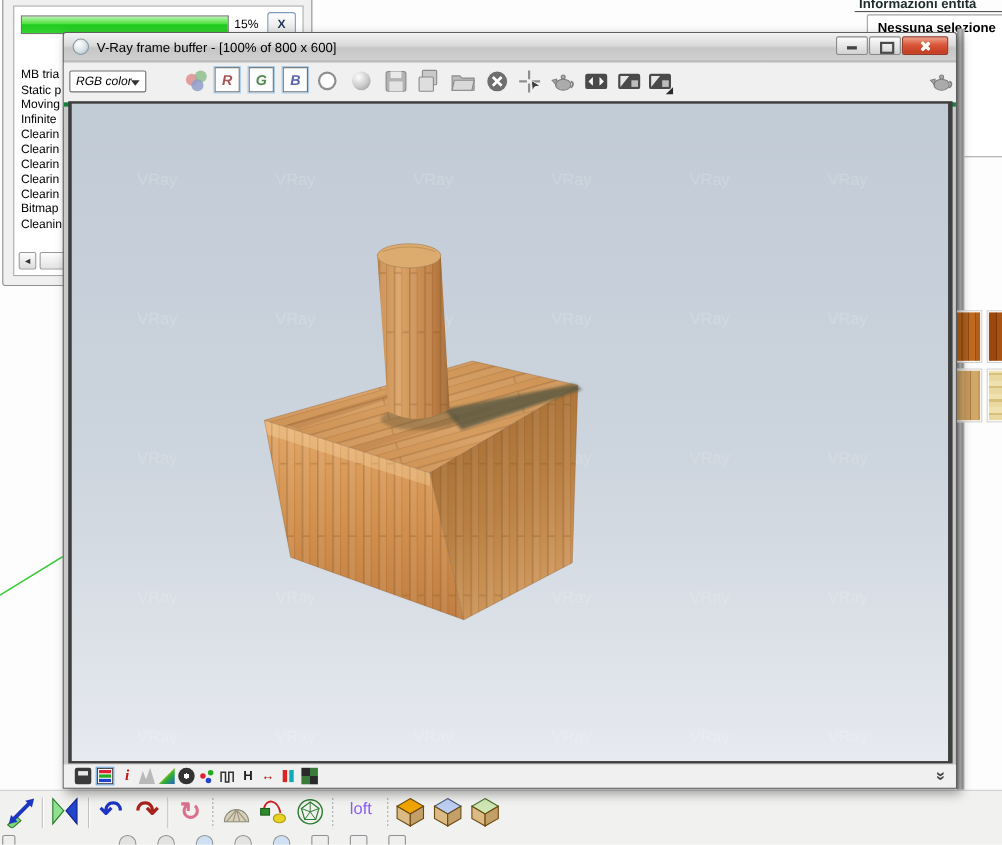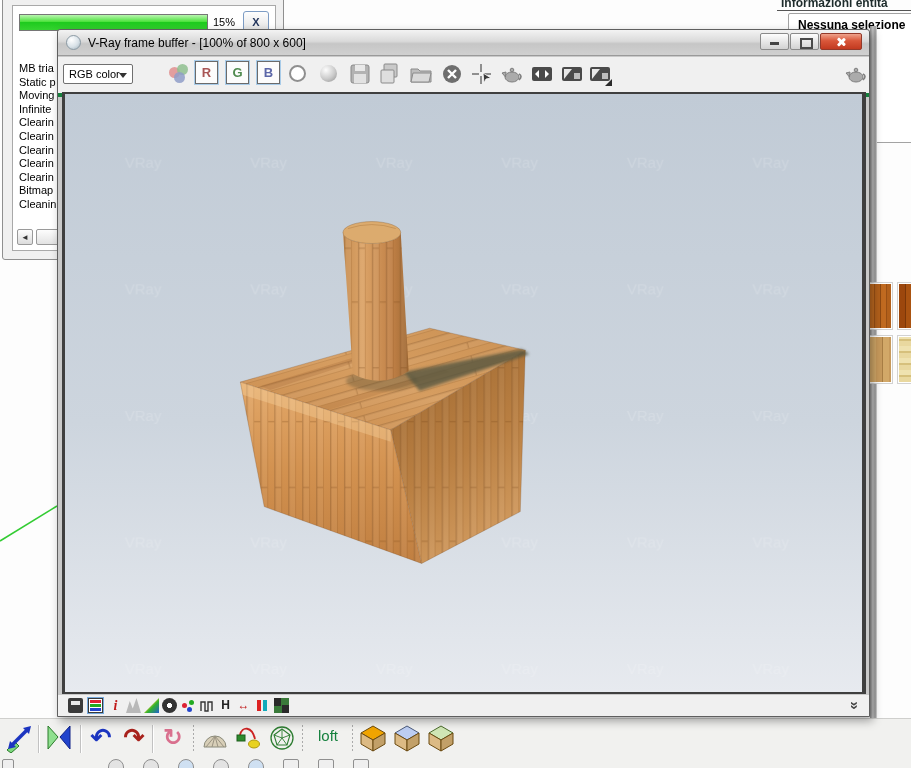--- a/index.html
+++ b/index.html
@@ -70,21 +70,21 @@
   .bottom-strip { left:0; top:718px; width:911px; height:50px; background:#f1f1ef;
     border-top:1px solid #cfcfcd; z-index:3; overflow:hidden; }
   .bt-icon { position:absolute; top:4px; width:30px; height:30px; }
   .bt-sep { position:absolute; top:6px; width:1px; height:28px; background:#c2c2c2;
     box-shadow:1px 0 0 #fff; }
   .bt-dsep { position:absolute; top:6px; width:1px; height:28px;
     background:repeating-linear-gradient(#aaa 0 2px, transparent 2px 4px); }
   .glyph-undo { font-size:25px; font-weight:bold; color:#1c35c0; line-height:28px; text-align:center; }
   .glyph-redo { font-size:25px; font-weight:bold; color:#a8221c; line-height:28px; text-align:center; }
   .glyph-rot  { font-size:23px; font-weight:bold; color:#d9708e; line-height:29px; text-align:center; }
-  .loft-btn { position:absolute; top:8px; width:42px; font-size:15px; color:#15803d;
+  .loft-btn { position:absolute; top:8px; width:42px; font-size:15px; color:#8b5cf6;
     text-align:center; }
   .mini-row-item { position:absolute; top:40px; width:16px; height:14px;
     border:1px solid #8f8f8f; background:#e3e3e3; border-radius:8px 8px 0 0; }
   .mini-row-sq { border-radius:2px 2px 0 0; background:#efefef; }
   .site-mark { position:absolute; left:688px; top:17px; font-size:17px; color:#9a9a9a; }
 
   
   .vfb { left:57px; top:29px; width:813px; height:688px; z-index:10;
     background:#c9c9c9; border:1px solid #5f5f5f; border-radius:3px 3px 0 0;
     box-shadow:3px 4px 10px rgba(0,0,0,0.35); }
@@ -101,21 +101,21 @@
   .wb-close { right:7px; width:42px; border-color:#93392a;
     background:linear-gradient(#efa38c,#d9573a 45%,#c23a20); }
   .wb-min::after { content:""; position:absolute; left:9px; bottom:4px; width:9px; height:3px; background:#444; }
   .wb-max::after { content:""; position:absolute; left:9px; top:4px; width:9px; height:7px;
     border:2px solid #4a4a4a; }
   .wb-close::before, .wb-close::after { content:""; position:absolute; left:19px; top:3px;
     width:2.5px; height:10px; background:#fff; border-radius:1px; }
   .wb-close::before { transform:rotate(45deg); } .wb-close::after { transform:rotate(-45deg); }
 
   .vfb-toolbar { position:absolute; left:0; top:27px; width:100%; height:40px;
-    background:#f0f0f0; border-bottom:4px solid #15803d; }
+    background:#f0f0f0; border-bottom:4px solid #15803d;font-style:italic; }
   .dd { position:absolute; left:5px; top:7px; width:70px; height:20px; background:#fff;
     border:1px solid #707070; border-radius:2px; font-size:11px; color:#000; }
   .dd span { position:absolute; left:5px; top:3px; }
   .dd .caret { position:absolute; right:5px; top:8px; width:0; height:0;
     border:4px solid transparent; border-top:5px solid #333; }
   .tb-icon { position:absolute; top:5px; width:24px; height:24px; }
   .chan-btn { position:absolute; top:4px; width:23px; height:23px; background:#fcfcfc;
     border:1px solid #6b6b6b; outline:1px solid #a9cce9; font-size:13px; font-weight:bold;
     text-align:center; line-height:21px; }
   .cb-r { color:#a85555; } .cb-g { color:#4f8a4f; } .cb-b { color:#5b66a8; }

